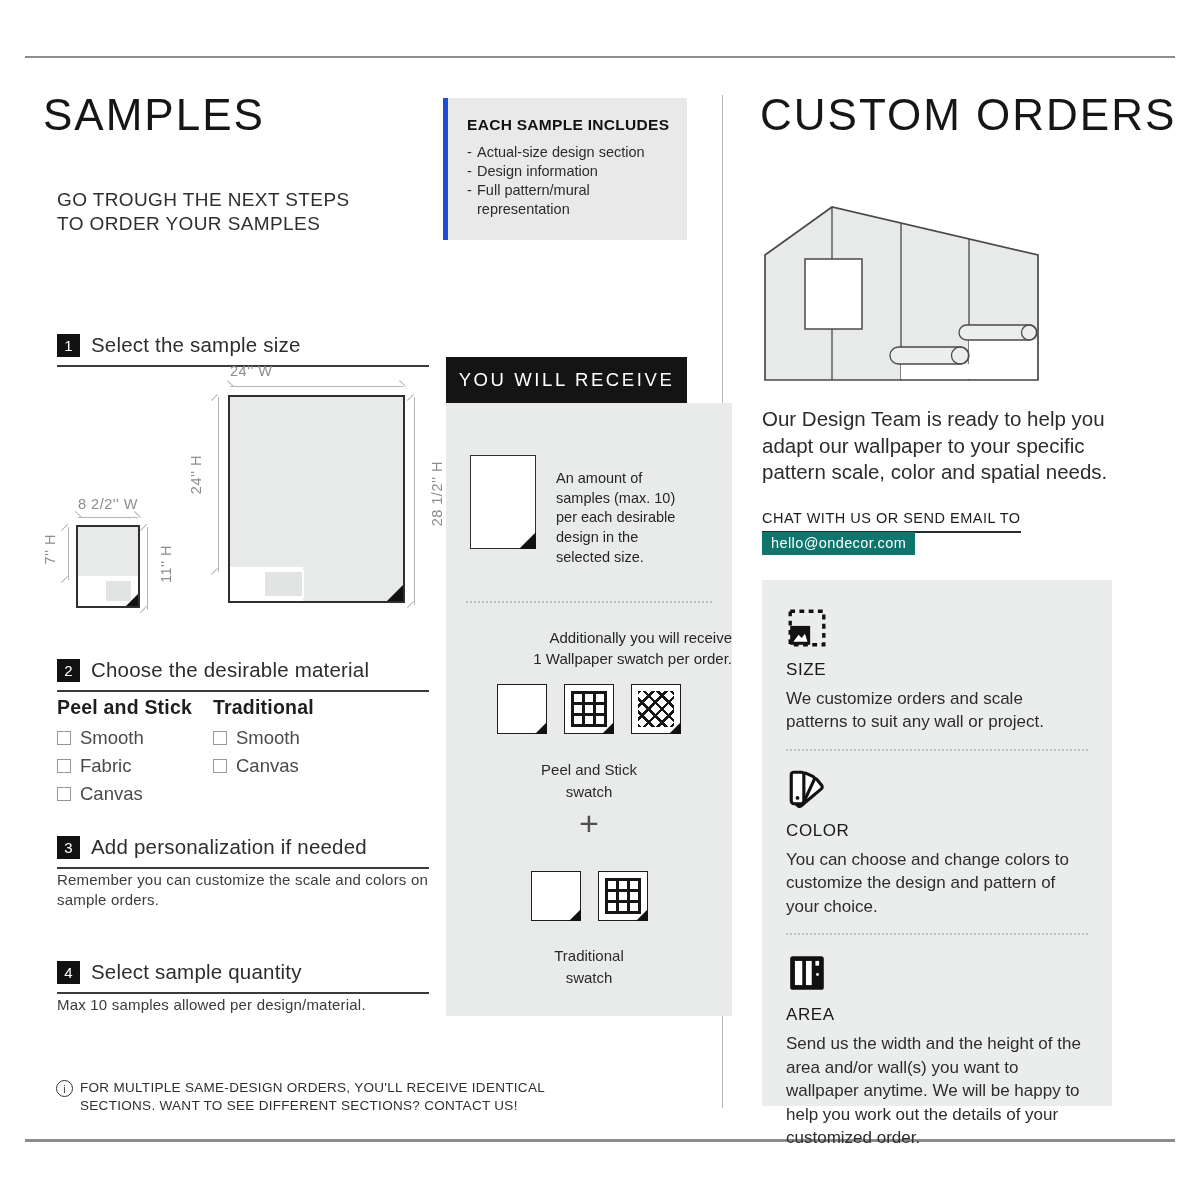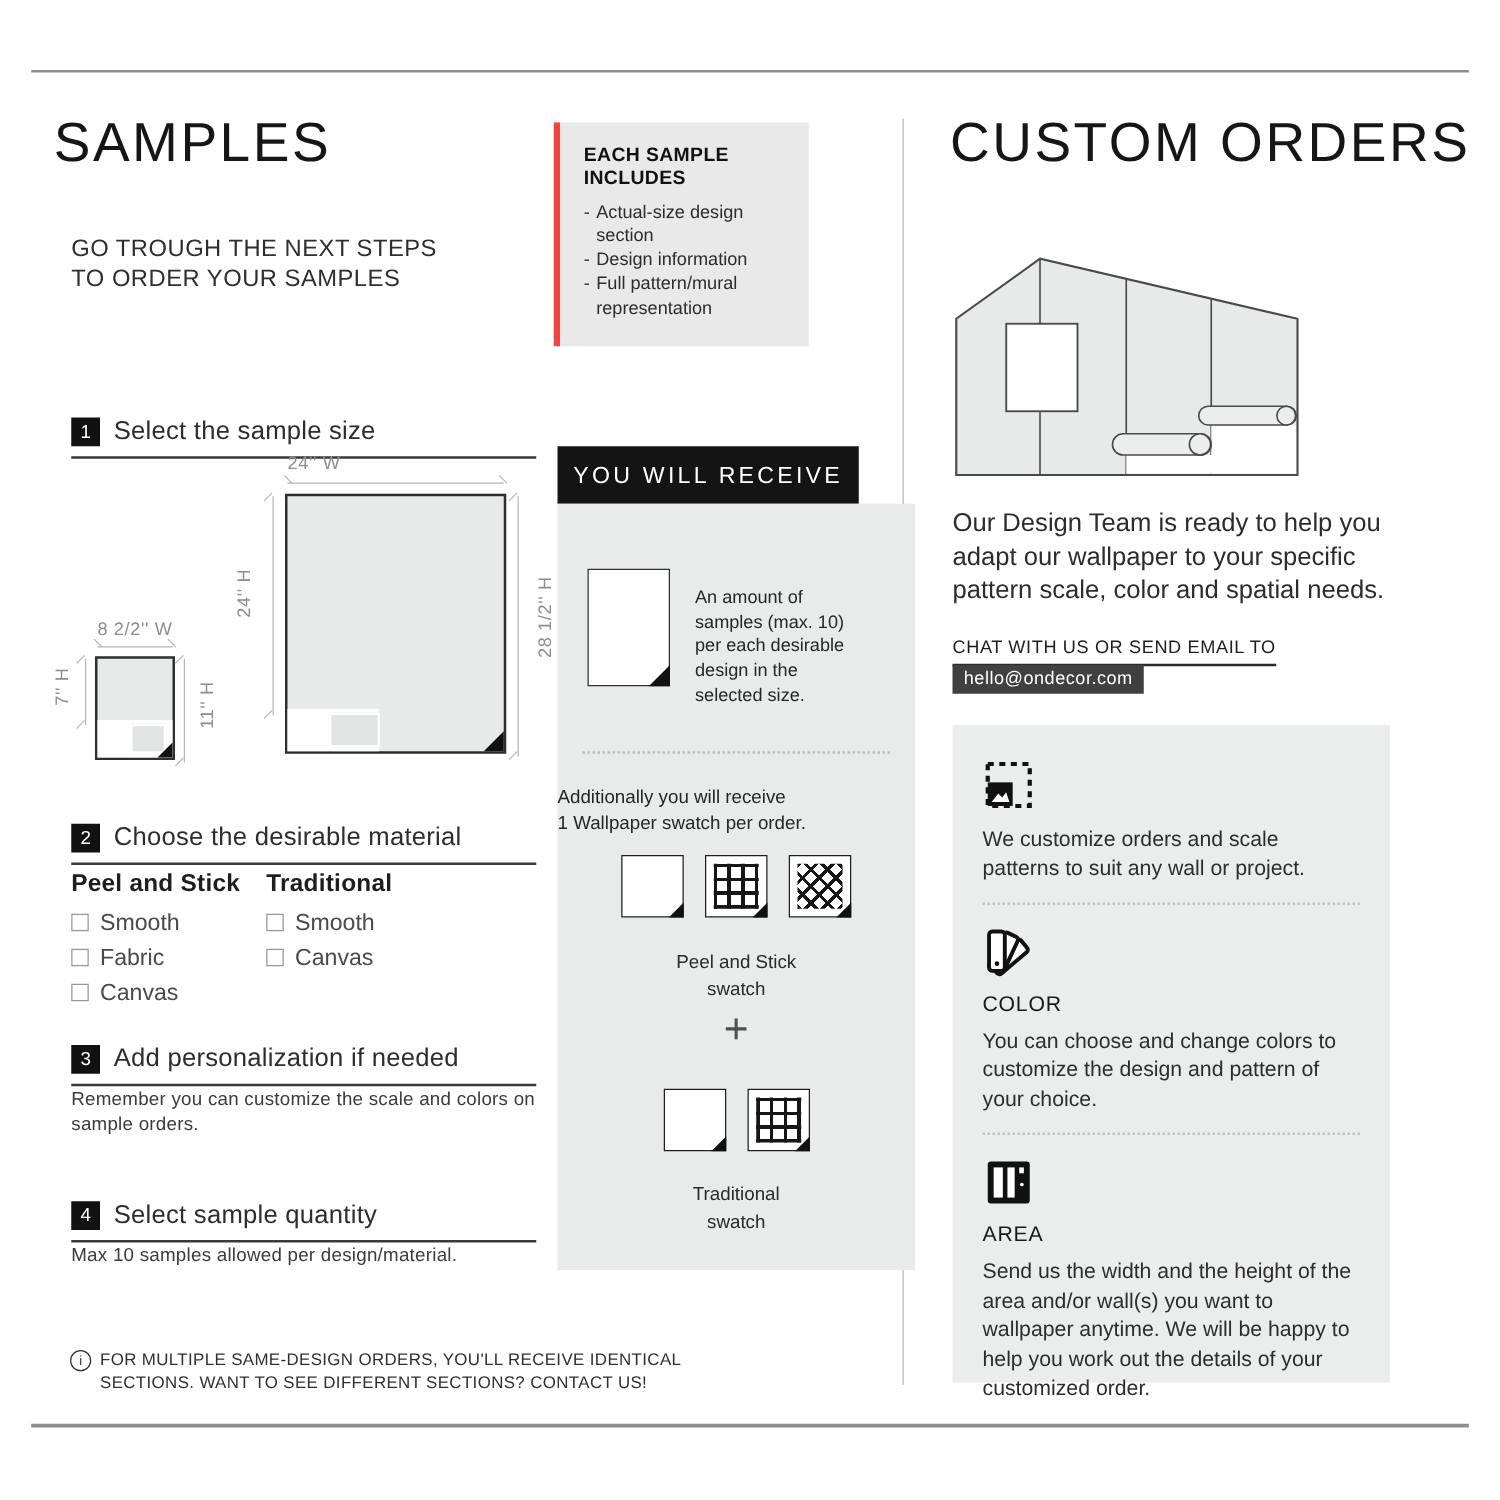--- a/index.html
+++ b/index.html
@@ -48,56 +48,56 @@
   .chk{width:12px;height:12px;border:1.5px solid #979797;margin-right:9px;flex:0 0 auto;}
 
   
   .note{position:absolute;left:56px;top:1079px;display:flex;gap:7px;}
   .info-circle{width:15px;height:15px;border:1.4px solid #333;border-radius:50%;display:inline-flex;
                align-items:center;justify-content:center;font-size:10.5px;font-style:normal;color:#333;
                flex:0 0 auto;margin-top:1px;}
   .note-text{font-size:13.5px;line-height:1.35;color:#2f2f2f;letter-spacing:.3px;}
 
   
-  .includes-box{position:absolute;left:443px;top:98px;width:204px;box-sizing:border-box;background:#e9e9e9;
-                border-left:5px solid #ef4444;padding:18px 12px 20px 19px;}
+  .includes-box{position:absolute;left:443px;top:98px;width:244px;box-sizing:border-box;background:#e9e9e9;
+                border-left:5px solid #1d4ed8;padding:18px 12px 20px 19px;}
   .includes-title{font-size:15.5px;font-weight:bold;color:#111;letter-spacing:.3px;margin-bottom:9px;}
   .inc-item{display:flex;font-size:14.5px;line-height:1.32;color:#2c2c2c;}
   .inc-dash{flex:0 0 10px;}
 
   .receive-bar{position:absolute;left:446px;top:357px;width:241px;height:46px;background:#141414;color:#fff;
                display:flex;align-items:center;justify-content:center;font-size:18.5px;letter-spacing:2.6px;}
   .receive-panel{position:absolute;left:446px;top:403px;width:286px;height:613px;background:#e9eaea;}
   .page-icon{position:absolute;left:24px;top:52px;width:66px;height:94px;background:#fff;border:1.5px solid #2e2e2e;box-sizing:border-box;}
   .page-icon::after{content:"";position:absolute;right:-1px;bottom:-1px;width:0;height:0;border-style:solid;
                     border-width:0 0 17px 17px;border-color:transparent transparent #111 transparent;}
   .samples-text{position:absolute;left:110px;top:66px;width:124px;font-size:14.5px;line-height:1.36;color:#262626;}
   .dotted{border-top:2px dotted #bdbdbd;}
   .dot1{position:absolute;left:20px;right:20px;top:198px;}
-  .additional{position:absolute;left:0;right:0;top:224px;text-align:left;font-size:15px;line-height:1.4;color:#262626;}
+  .additional{position:absolute;left:0;right:0;top:224px;text-align:right;font-size:15px;line-height:1.4;color:#262626;}
   .swatch-row{position:absolute;left:0;right:0;display:flex;justify-content:center;gap:17px;}
   .row1{top:281px;} .row2{top:468px;}
   .swatch{position:relative;width:50px;height:50px;background:#fff;border:1.5px solid #1d1d1d;box-sizing:border-box;}
   .swatch::after{content:"";position:absolute;right:-1px;bottom:-1px;width:0;height:0;border-style:solid;
                  border-width:0 0 12px 12px;border-color:transparent transparent #111 transparent;}
   .pat{position:absolute;inset:6px;}
   .pat-grid{background-image:repeating-linear-gradient(0deg,#161616 0 2.8px,transparent 2.8px 11px),
             repeating-linear-gradient(90deg,#161616 0 2.8px,transparent 2.8px 11px);}
   .pat-lattice{background-image:repeating-linear-gradient(45deg,#161616 0 2.6px,transparent 2.6px 9.5px),
             repeating-linear-gradient(135deg,#161616 0 2.6px,transparent 2.6px 9.5px);}
   .swatch-label{position:absolute;left:0;right:0;text-align:center;font-size:15px;line-height:1.45;color:#2a2a2a;}
   .lab1{top:356px;} .lab2{top:542px;}
   .plus{position:absolute;left:0;right:0;top:401px;text-align:center;font-size:34px;font-weight:300;color:#4f4f4f;}
 
   
   .house{position:absolute;left:757px;top:197px;}
   .r-intro{position:absolute;left:762px;top:406px;width:370px;font-size:20.5px;line-height:1.3;color:#2c2c2c;}
   .chat{position:absolute;left:762px;top:510px;font-size:14.5px;letter-spacing:.5px;color:#1d1d1d;
         border-bottom:2px solid #2b2b2b;padding-bottom:5px;display:inline-block;}
-  .email-chip{position:absolute;left:762px;top:532px;background:#404040;color:#fff;font-size:14.5px;
+  .email-chip{position:absolute;left:762px;top:532px;background:#0f766e;color:#fff;font-size:14.5px;
               letter-spacing:.4px;padding:3px 9px 4px;display:inline-block;}
   .features{position:absolute;left:762px;top:580px;width:350px;height:526px;background:#ebecec;
             box-sizing:border-box;padding:27px 24px 0;}
   .feat-icon{display:block;margin-bottom:11px;}
   .feat-title{font-size:17px;letter-spacing:.6px;color:#191919;margin-bottom:7px;}
   .feat-text{font-size:17px;line-height:1.38;color:#2d2d2d;}
   .feat-div{border-top:2px dotted #c3c3c3;margin:15px 0 17px;}
 </style>
 </head>
 <body>
@@ -270,20 +270,21 @@
   <div class="chat">CHAT WITH US OR SEND EMAIL TO</div>
   <div class="email-chip">hello@ondecor.com</div>
 
   <div class="features">
 
     <svg class="feat-icon" width="42" height="42" viewBox="0 0 40 40">
       <rect x="4" y="4" width="32" height="32" fill="none" stroke="#111" stroke-width="3.2" stroke-dasharray="4.6 4.2"></rect>
       <rect x="4" y="18" width="19" height="18" fill="#111"></rect>
       <path d="M7 33 L12 26.5 L15 29.5 L18 25.5 L20.5 33 Z" fill="#fff"></path>
     </svg>
+    <div class="feat-title">SIZE</div>
     <div class="feat-text">We customize orders and scale patterns to suit any wall or project.</div>
     <div class="feat-div dotted"></div>
 
     <svg class="feat-icon" width="42" height="42" viewBox="0 0 40 40">
       <g fill="#ffffff" stroke="#111" stroke-width="3" stroke-linejoin="round">
         <rect x="5" y="4" width="12" height="30" rx="2.5" transform="rotate(50 11 31)"></rect>
         <rect x="5" y="4" width="12" height="30" rx="2.5" transform="rotate(25 11 31)"></rect>
         <rect x="5" y="4" width="12" height="30" rx="2.5"></rect>
       </g>
       <circle cx="11" cy="28.5" r="1.8" fill="#111"></circle>

